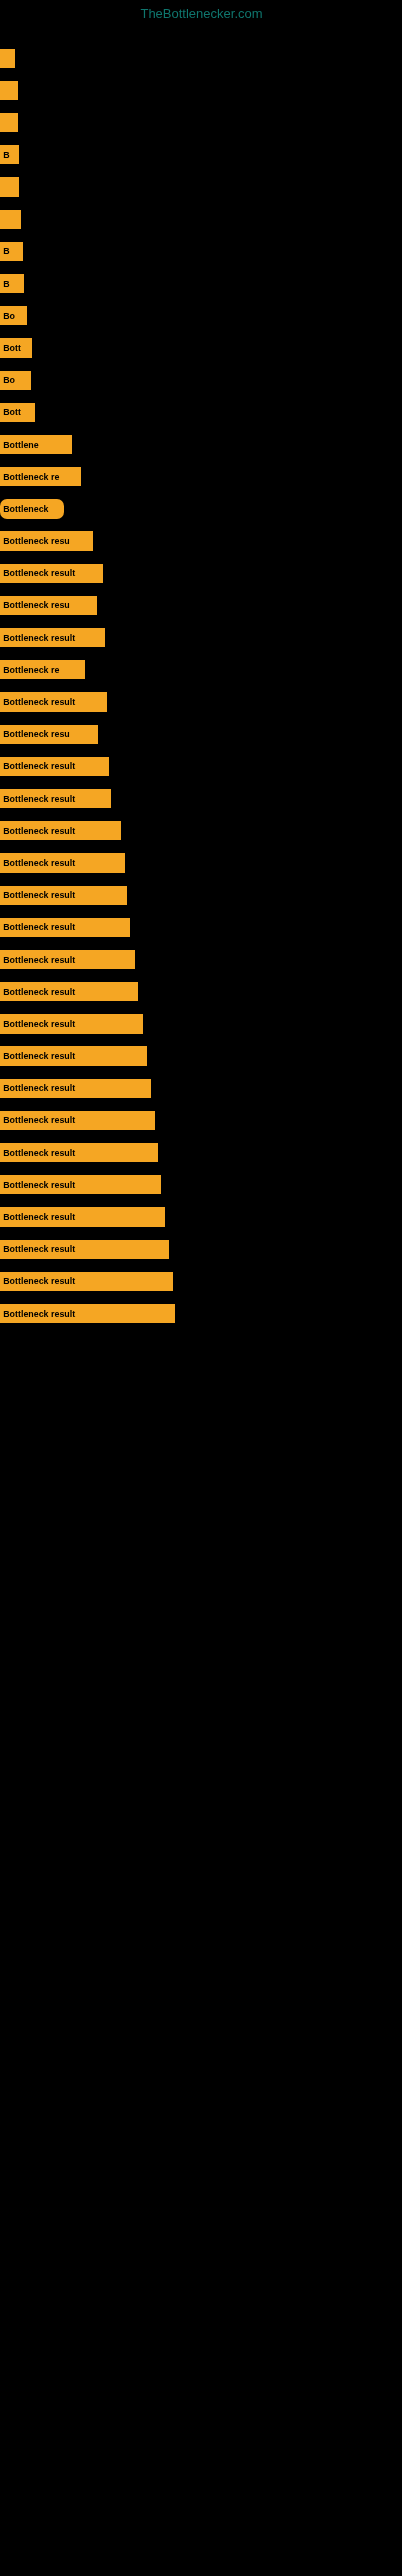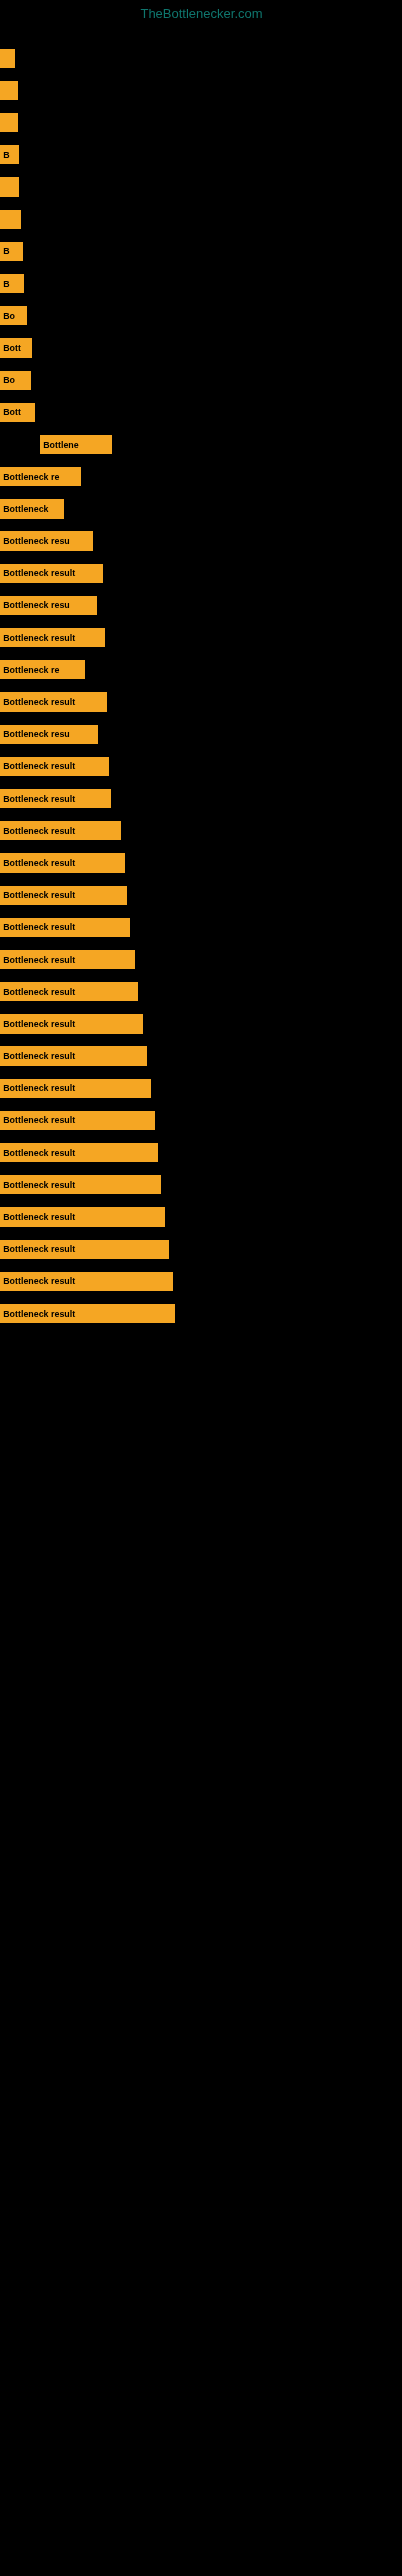--- a/index.html
+++ b/index.html
@@ -115,31 +115,31 @@
       <div class="bar" style="width: 31px;">
         <span class="bar-label">Bo</span>
       </div>
     </div>
     <div class="bar-row">
       <div class="bar" style="width: 35px;">
         <span class="bar-label">Bott</span>
       </div>
     </div>
     <div class="bar-row">
-      <div class="bar" style="width: 72px; margin-left: 40px;">
+      <div class="bar" style="width: 72px;">
         <span class="bar-label">Bottlene</span>
       </div>
     </div>
     <div class="bar-row">
       <div class="bar" style="width: 81px;">
         <span class="bar-label">Bottleneck re</span>
       </div>
     </div>
     <div class="bar-row">
-      <div class="bar" style="width: 64px;">
+      <div class="bar" style="width: 64px; border-radius: 7px;">
         <span class="bar-label">Bottleneck</span>
       </div>
     </div>
     <div class="bar-row">
       <div class="bar" style="width: 93px;">
         <span class="bar-label">Bottleneck resu</span>
       </div>
     </div>
     <div class="bar-row">
       <div class="bar" style="width: 103px;">

